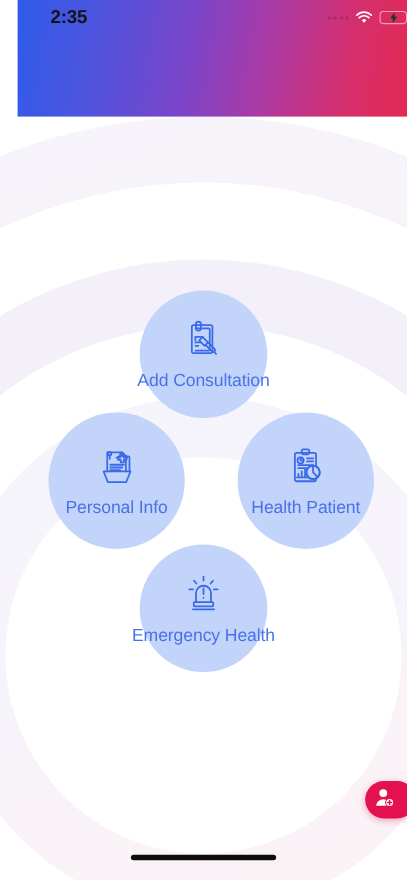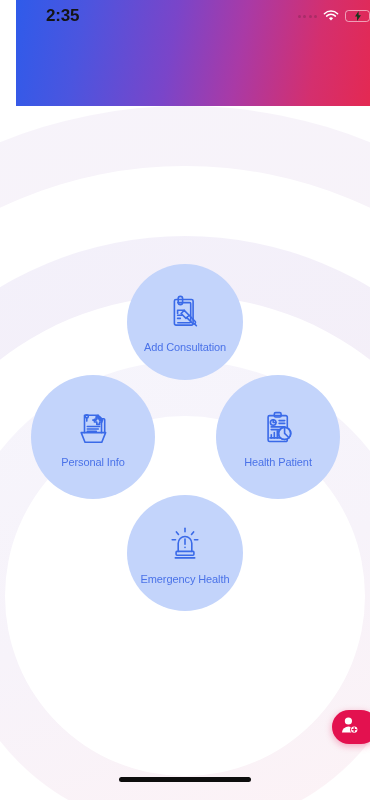--- a/index.html
+++ b/index.html
@@ -109,25 +109,25 @@
   .menu { position:absolute; left:0; top:0; width:370px; height:800px; z-index:10; }
   .mcircle {
     position:absolute; border-radius:50%;
     background:#c3d4fb;
     display:flex; flex-direction:column;
     align-items:center; justify-content:center;
     cursor:pointer;
   }
   .mcircle .ic { display:block; }
   .mlabel {
-    margin-top:3px; font-size:11px; color:#4a72e8;
+    margin-top:3px; font-size:16px; color:#4a72e8;
     letter-spacing:-0.1px; white-space:nowrap;
   }
   #c-add   { left:127px; top:264px; width:116px; height:116px; }
-  #c-pers  { left:31px;  top:375px; width:124px; height:124px; }
+  #c-pers  { left:44px;  top:375px; width:124px; height:124px; }
   #c-heal  { left:216px; top:375px; width:124px; height:124px; }
   #c-emer  { left:127px; top:495px; width:116px; height:116px; }
 
   
   .fab {
     position:absolute; right:-8px; top:710px;
     width:46px; height:34px; border-radius:17px;
     background:#e3114f; display:flex; align-items:center;
     justify-content:flex-start; padding-left:7px;
     z-index:50; cursor:pointer;

